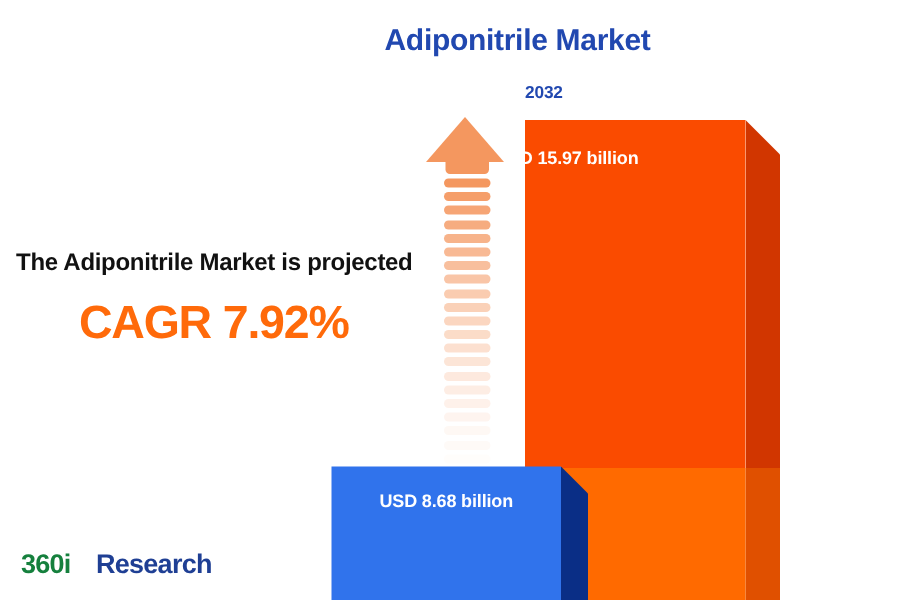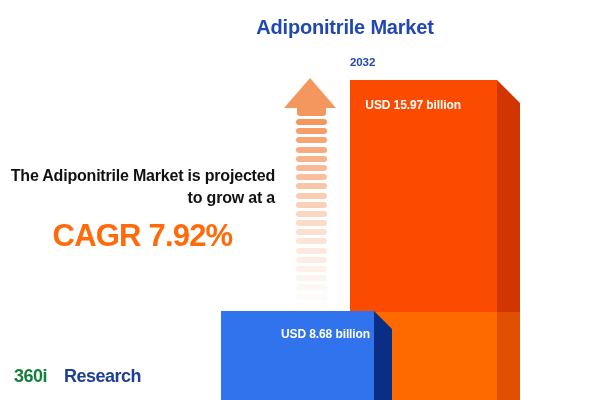--- a/index.html
+++ b/index.html
@@ -178,31 +178,30 @@
   .year-2024 { left: 221px; top: 288px; margin-top: 22px; }
 
   .bar-value {
     position: absolute;
     font-size: 12px;
     font-weight: bold;
     color: #ffffff;
     letter-spacing: -0.1px;
   }
   .value-2032 {
-    left: 340px;
+    left: 330px;
     top: 98px;
     width: 121px;
-    text-align: right;
+    text-align: left;
   }
   .value-2024 {
     left: 221px;
     top: 327px;
     width: 153px;
     text-align: center;
-    padding-left: 28px;
   }
 </style>
 </head>
 <body>
 
 <div id="infographic">
 
   <div class="chart-title">Adiponitrile Market</div>
 
   <div class="year-label year-2032">2032</div>
@@ -238,21 +237,20 @@
         <div class="stripe" style="background: rgb(244, 151, 95); opacity: 0.071;"></div>
         <div class="stripe" style="background: rgb(244, 151, 95); opacity: 0.046;"></div>
         <div class="stripe" style="background: rgb(244, 151, 95); opacity: 0.024;"></div>
         <div class="stripe" style="background: rgb(244, 151, 95); opacity: 0.008;"></div>
         <div class="stripe" style="background: rgb(244, 151, 95); opacity: 0;"></div>
       </div>
   </div>
 
   <div class="cagr-block">
     <div class="cagr-lead">The Adiponitrile Market is projected</div>
-    <div class="cagr-lead">to grow at a</div>
     <div class="cagr-value">CAGR 7.92%</div>
   </div>
 
   <div class="year-label year-2024">2024</div>
 
   <div class="bar-2024-side"></div>
   <div class="bar-2024-front"></div>
   <div class="bar-value value-2024">USD 8.68 billion</div>
 
   <div class="logo">

